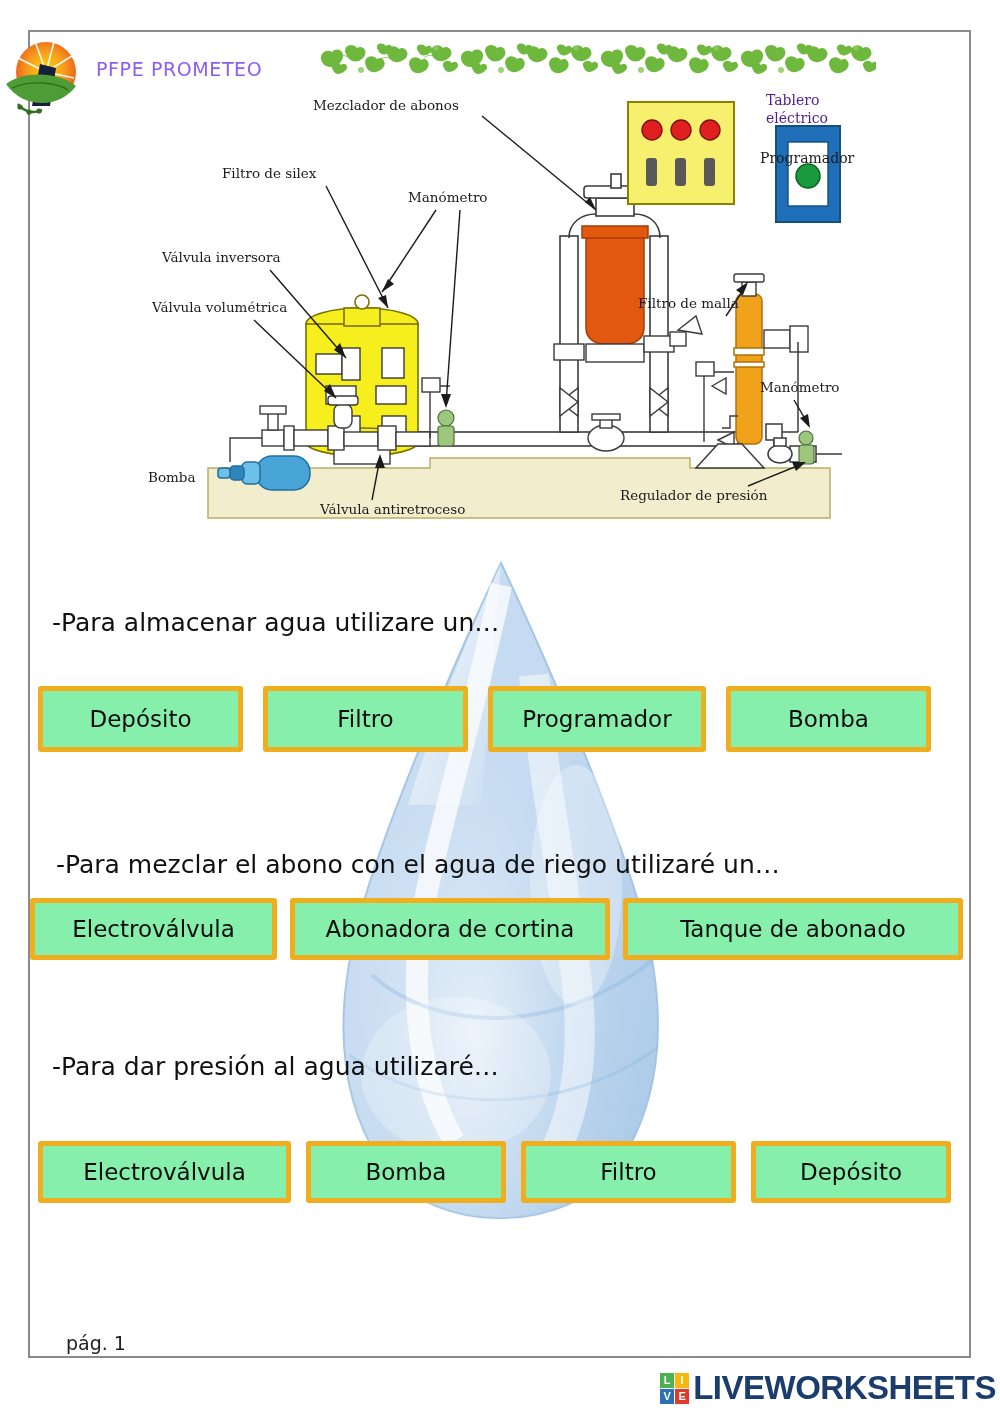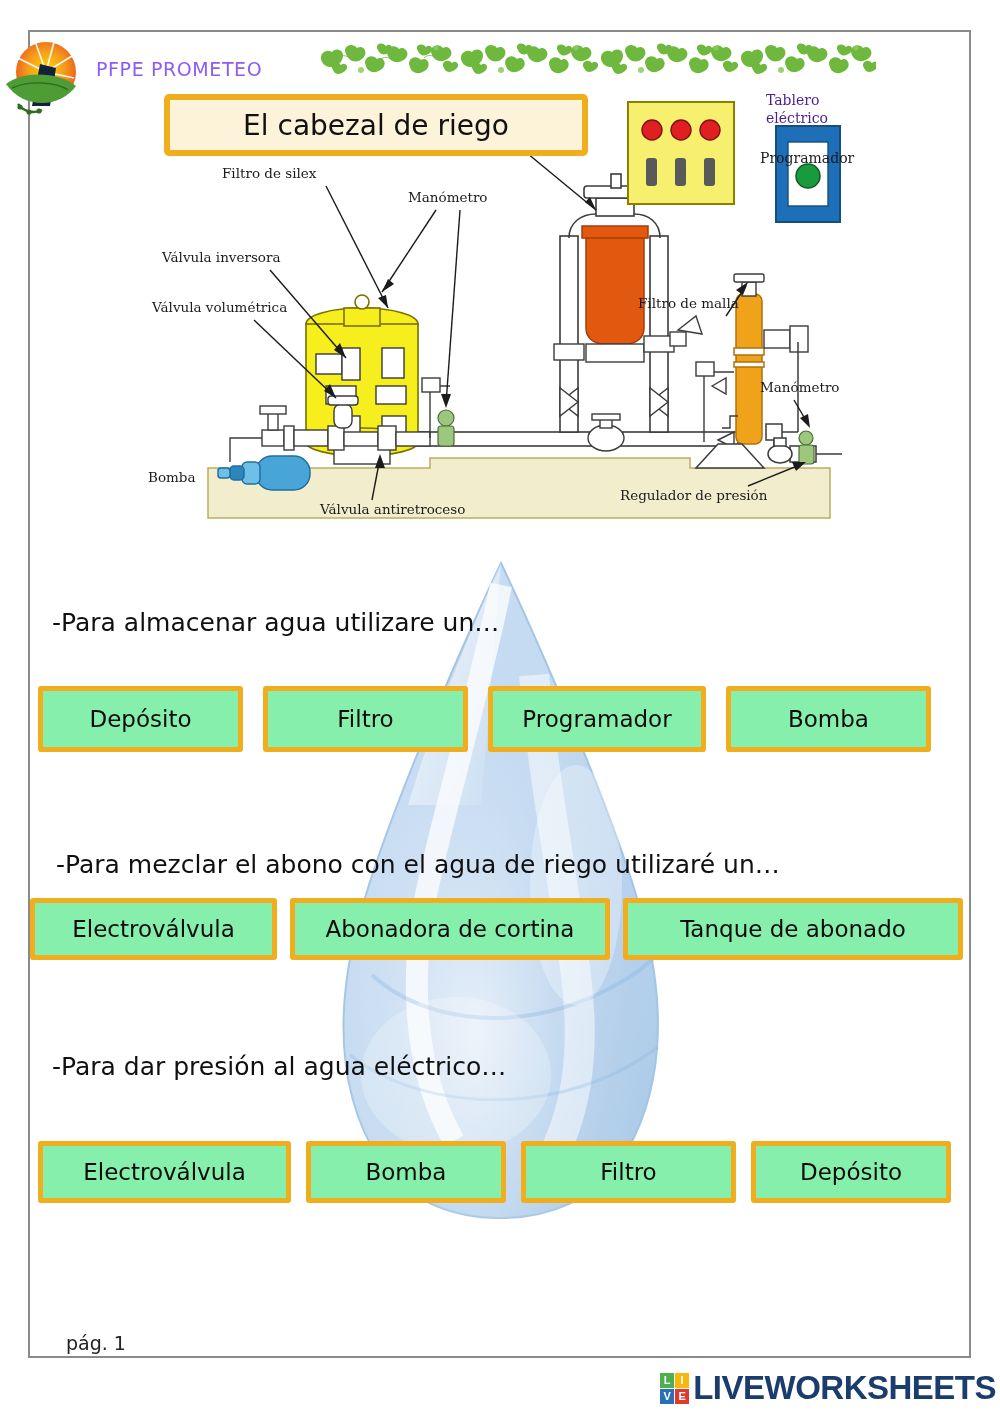--- a/index.html
+++ b/index.html
@@ -463,23 +463,20 @@
       <path d="M676 376 L662 376 L666 385 Z" fill="#1b1b1b"></path>
     </svg>
   </div>
 
   <div style="position:absolute;left:766px;top:92px;z-index:4;font-family:'DejaVu Serif',serif;font-size:14px;color:#4c1d95;line-height:1.25;">
     <div>Tablero</div>
     <div>eléctrico</div>
   </div>
   <div style="position:absolute;left:760px;top:150px;z-index:4;font-family:'DejaVu Serif',serif;font-size:14px;color:#1b1b1b;">Programador</div>
 
-  <div class="title-box">
-    <span>El cabezal de riego</span>
-  </div>
 
   <div class="qblock" id="q1">
     <div class="question">-Para almacenar agua utilizare un…</div>
   </div>
   <div class="chip-row" id="row1">
     <div class="chip">Depósito</div>
     <div class="chip">Filtro</div>
     <div class="chip">Programador</div>
     <div class="chip">Bomba</div>
   </div>
@@ -487,21 +484,21 @@
   <div class="qblock" id="q2">
     <div class="question">-Para mezclar el abono con el agua de riego utilizaré un…</div>
   </div>
   <div class="chip-row" id="row2">
     <div class="chip">Electroválvula</div>
     <div class="chip">Abonadora de cortina</div>
     <div class="chip">Tanque de abonado</div>
   </div>
 
   <div class="qblock" id="q3">
-    <div class="question">-Para dar presión al agua eléctrico…</div>
+    <div class="question">-Para dar presión al agua utilizaré…</div>
   </div>
   <div class="chip-row" id="row3">
     <div class="chip">Electroválvula</div>
     <div class="chip">Bomba</div>
     <div class="chip">Filtro</div>
     <div class="chip">Depósito</div>
   </div>
 
   <div class="page-num">pág. 1</div>
 

